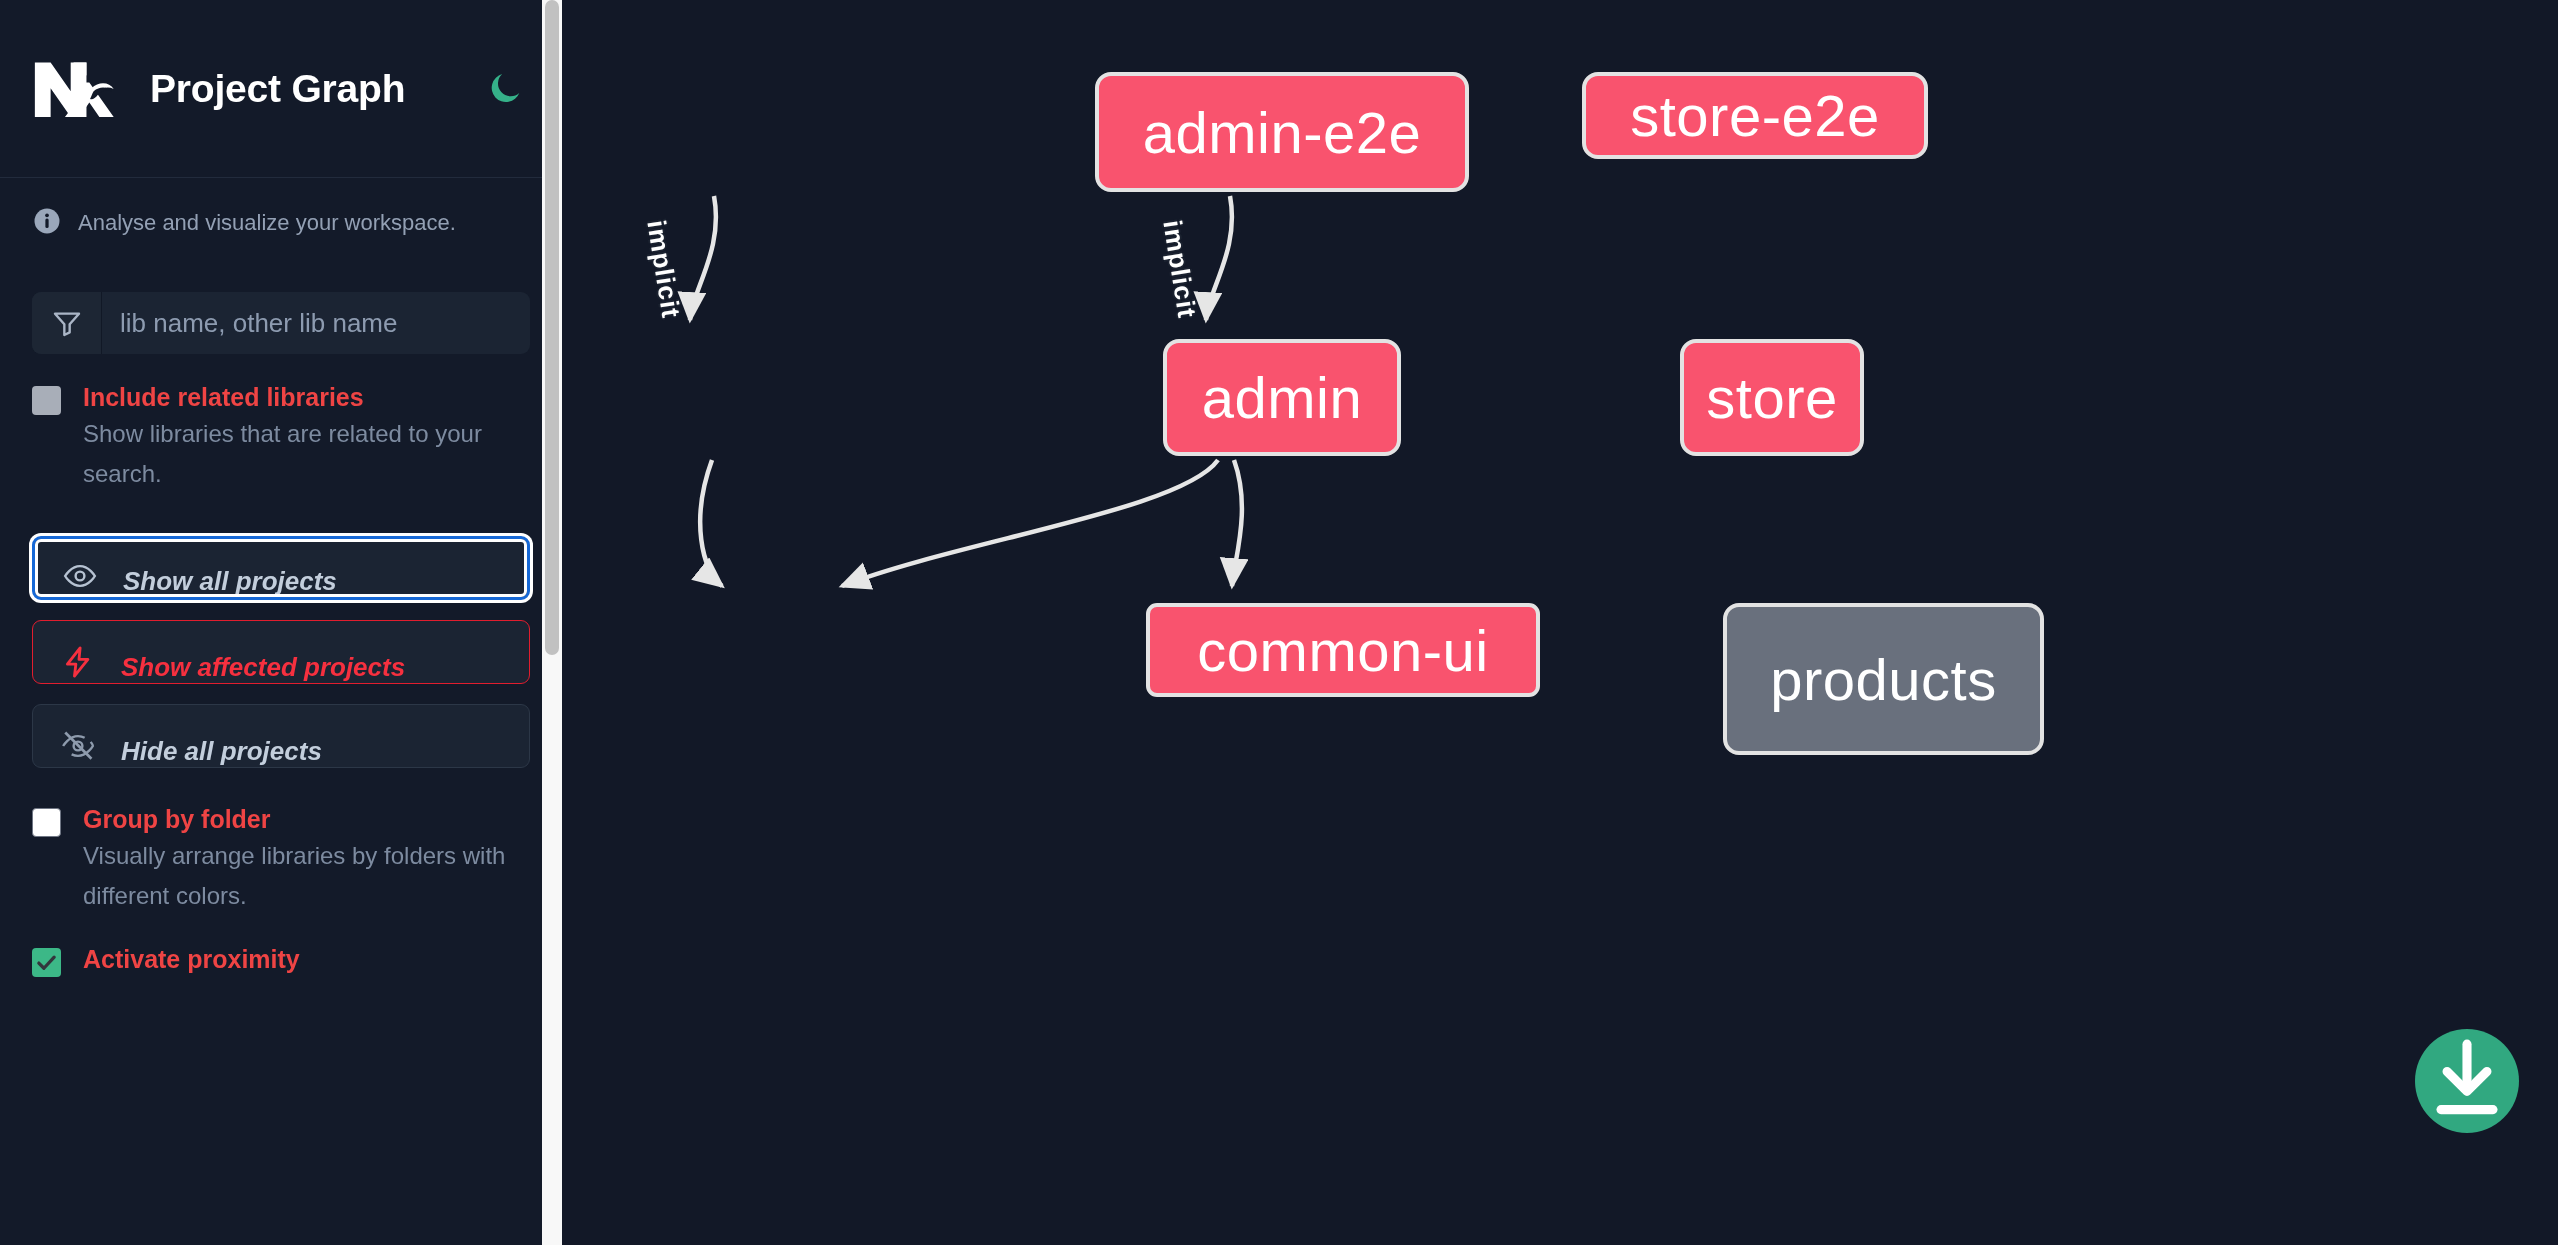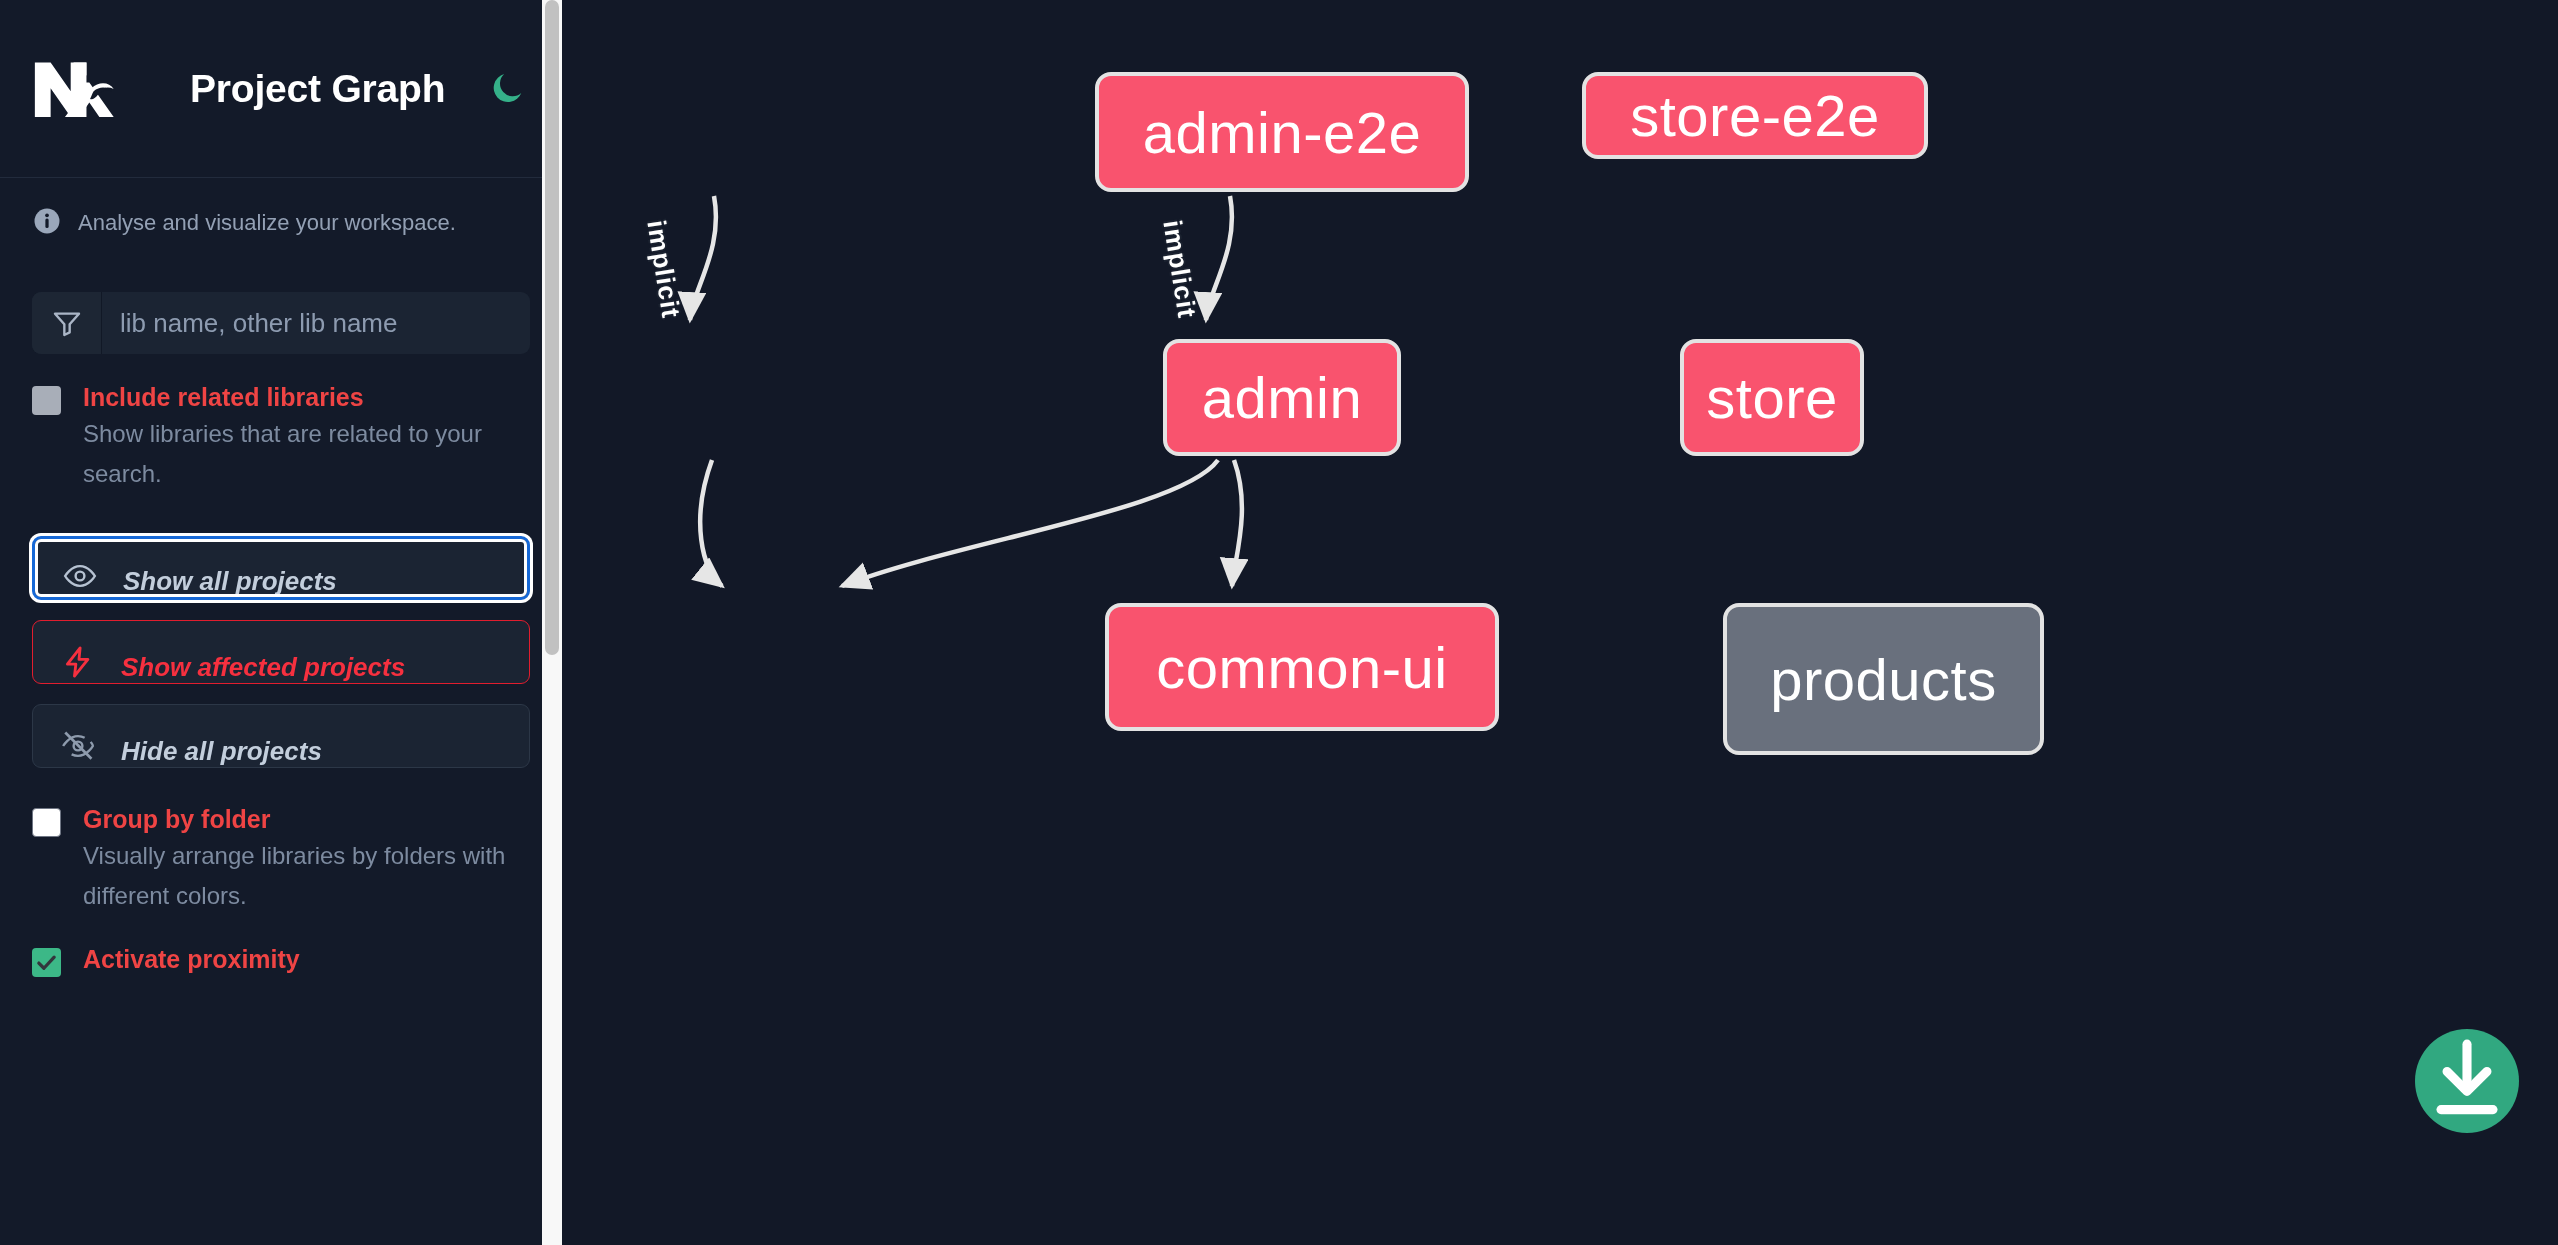--- a/index.html
+++ b/index.html
@@ -21,21 +21,20 @@
     flex: 0 0 562px;
     overflow: hidden;
   }
   .sidebar-header {
     height: 178px;
     display: flex;
     align-items: center;
     padding: 0 34px 0 32px;
     border-bottom: 1px solid #1e2troll;
     border-bottom: 1.5px solid #222b3c;
-    gap: 40px;
   }
   .nx-logo { width: 86px; height: 62px; flex: 0 0 86px; }
   .app-title {
     color: #ffffff;
     font-size: 39px;
     font-weight: bold;
     margin-left: 32px;
     letter-spacing: -0.2px;
     white-space: nowrap;
   }
@@ -339,21 +338,21 @@
     </div>
     <div class="node pink" style="left:1020px;top:72px;width:346px;height:87px;">
       <span>store-e2e</span>
     </div>
     <div class="node pink" style="left:601px;top:339px;width:238px;height:117px;">
       <span>admin</span>
     </div>
     <div class="node pink" style="left:1118px;top:339px;width:184px;height:117px;">
       <span>store</span>
     </div>
-    <div class="node pink" style="left:543px;top:603px;width:394px;height:128px;">
+    <div class="node pink" style="left:584px;top:603px;width:394px;height:94px;border-radius:11px;">
       <span>common-ui</span>
     </div>
     <div class="node grey" style="left:1161px;top:603px;width:321px;height:152px;">
       <span>products</span>
     </div>
 
     <div class="download-btn" style="left:1853px;top:1029px;">
       <span>
         <svg viewBox="0 0 24 24" width="44" height="44" fill="none" stroke="#ffffff" stroke-width="2.1" stroke-linecap="round" stroke-linejoin="round">
           <path d="M12 3.5v10.5"></path>

